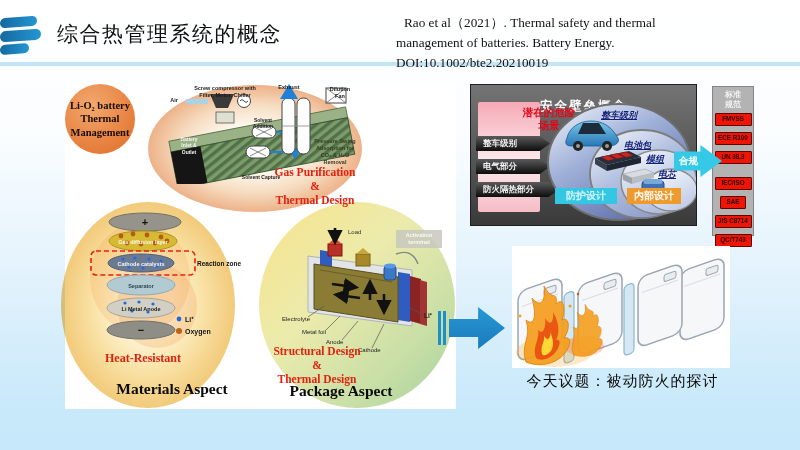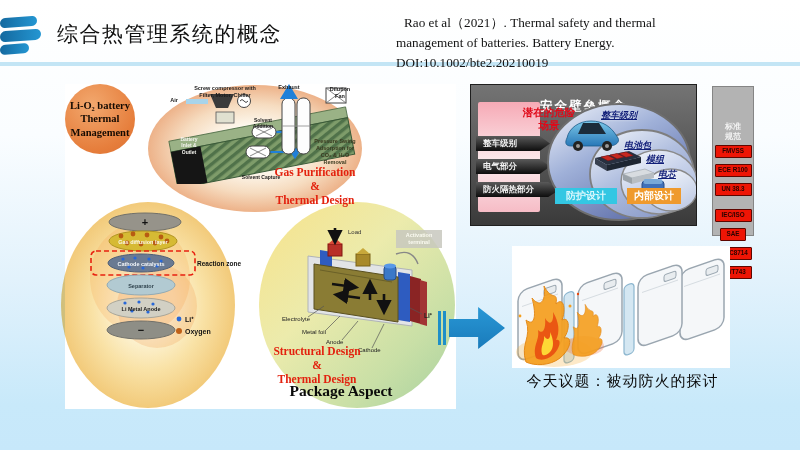--- a/index.html
+++ b/index.html
@@ -57,21 +57,21 @@
   .lvl4{left:187px;top:83px;}
   .tag{position:absolute;z-index:3;height:16px;line-height:16px;text-align:center;font-size:10px;font-weight:bold;}
   .tag-protect{left:84px;top:103px;width:62px;background:#33c7e3;color:#dbf8fd;}
   .tag-internal{left:156px;top:103px;width:54px;background:#ef9a2d;color:#fff;}
   
   .compliance{left:674px;top:145px;width:48px;height:32px;background:#35c9e7;z-index:6;
     clip-path:polygon(0 20%,55% 20%,55% 0,100% 50%,55% 100%,55% 80%,0 80%);
     color:#fff;font-size:9.5px;font-weight:bold;line-height:32px;padding-left:5px;box-sizing:border-box;}
   .standards{left:712px;top:86px;width:42px;height:150px;background:#b3b3b3;border:1px solid #858585;box-sizing:border-box;
     display:flex;flex-direction:column;align-items:center;padding-top:3px;}
-  .std-head{font-size:8px;font-weight:bold;color:#f2f2f2;text-align:center;line-height:1.2;white-space:pre-line;margin-top:32px;}
+  .std-head{font-size:8px;font-weight:bold;color:#f2f2f2;text-align:center;line-height:1.2;white-space:pre-line;}
   .badge{width:35px;height:11px;background:#ee1505;border:1px solid #5e0600;border-radius:1px;color:#2a0300;
     font-size:6.3px;font-weight:bold;text-align:center;line-height:10px;flex:none;}
   .b1{margin-top:4px;}.b2,.b3,.b5,.b6,.b7{margin-top:6px;}.b4{margin-top:13px;}
   .w-sm{width:24px;}
   
   .fire{left:512px;top:246px;width:218px;height:122px;background:#fff;}
   .abar{position:absolute;width:3px;height:34px;top:311px;background:#1e8fc8;}
   .abar1{left:438px;}.abar2{left:443px;}
   .big-arrow{left:449px;top:303px;width:56px;height:50px;background:linear-gradient(180deg,#2a9ad8,#1878b8);
     clip-path:polygon(0 32%,52% 32%,52% 8%,100% 50%,52% 92%,52% 68%,0 68%);}
@@ -234,24 +234,26 @@
       <text x="46" y="120" font-size="6" fill="#222">Anode</text>
       <text x="78" y="128" font-size="6" fill="#222">Cathode</text>
       <text x="144" y="94" font-size="6.5" font-weight="bold" fill="#222">Li⁺</text>
     </svg>
     <div class="tl" style="left:331px;top:146px;width:46px;background:rgba(200,200,190,.85);padding:2px 0;color:#fafaf0;">Activation
 terminal</div>
 
     <div class="center-circle">Li-O₂ battery
 Thermal
 Management</div>
+    <div class="vtitle t-mat">Materials Aspect</div>
     <div class="vtitle t-pkg">Package Aspect</div>
     <div class="vred r-sys">Gas Purification
 &amp;
 Thermal Design</div>
+    <div class="vred r-mat">Heat-Resistant</div>
     <div class="vred r-pkg">Structural Design
 &amp;
 Thermal Design</div>
   </div>
 
   <div class="abs safety">
     <div class="abs safety-title">安全壁垒概念</div>
     <div class="abs hazard-panel"></div>
     <div class="abs hazard-title">潜在的危险
 场景</div>
@@ -317,20 +319,21 @@
       </g>
     </svg>
     <div class="lvl lvl1">整车级别</div>
     <div class="lvl lvl2">电池包</div>
     <div class="lvl lvl3">模组</div>
     <div class="lvl lvl4">电芯</div>
     <div class="tag tag-protect">防护设计</div>
     <div class="tag tag-internal">内部设计</div>
   </div>
 
+  <div class="abs compliance">合规</div>
   <div class="abs standards">
     <div class="std-head">标准
 规范</div>
     <div class="badge b1">FMVSS</div>
     <div class="badge b2">ECE R100</div>
     <div class="badge b3">UN 38.3</div>
     <div class="badge b4">IEC/ISO</div>
     <div class="badge b5 w-sm">SAE</div>
     <div class="badge b6">JIS C8714</div>
     <div class="badge b7">QC/T743</div>

